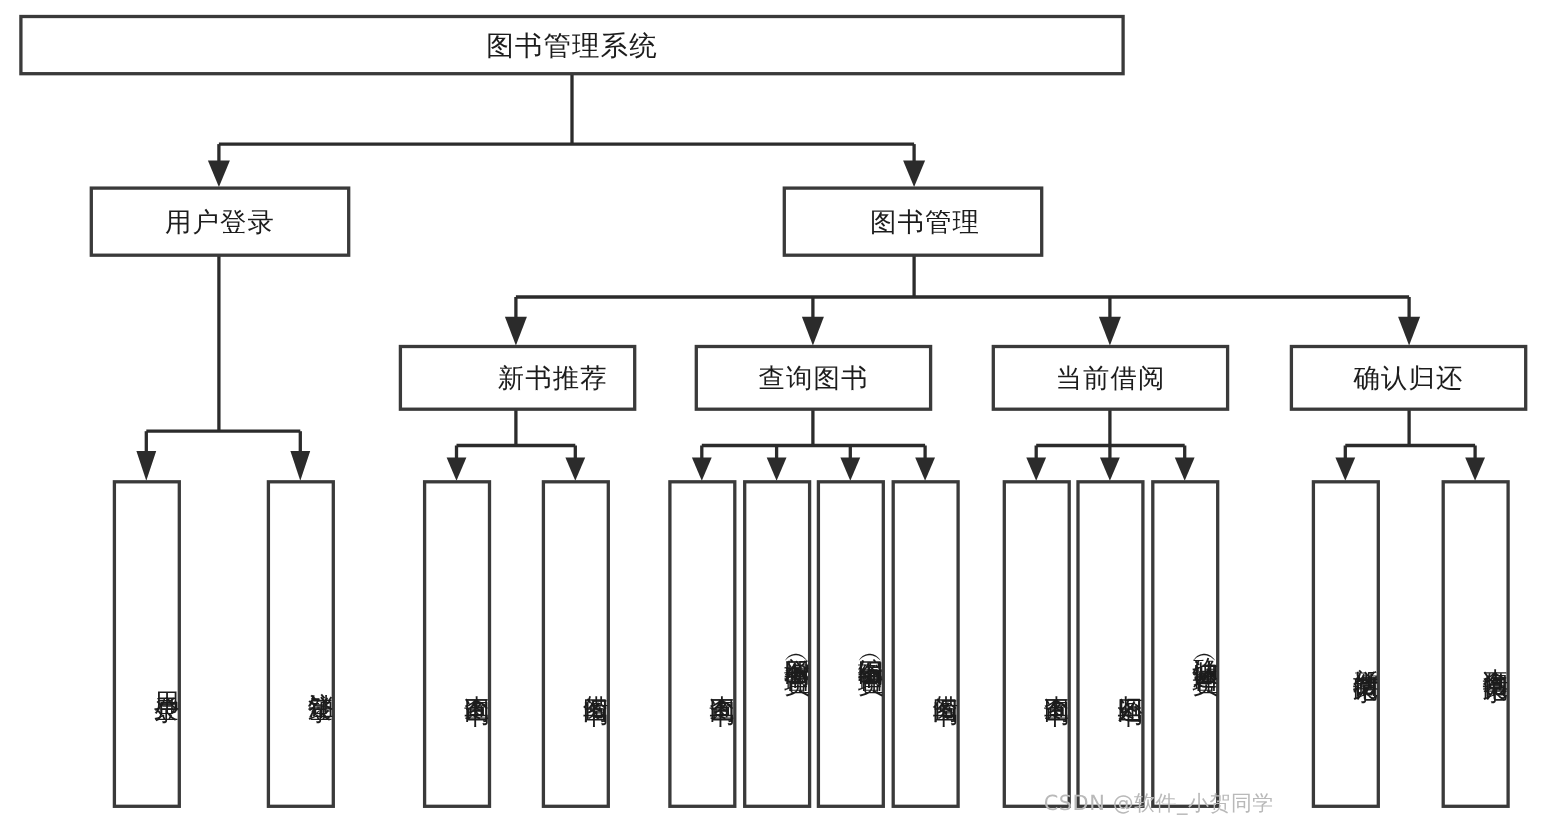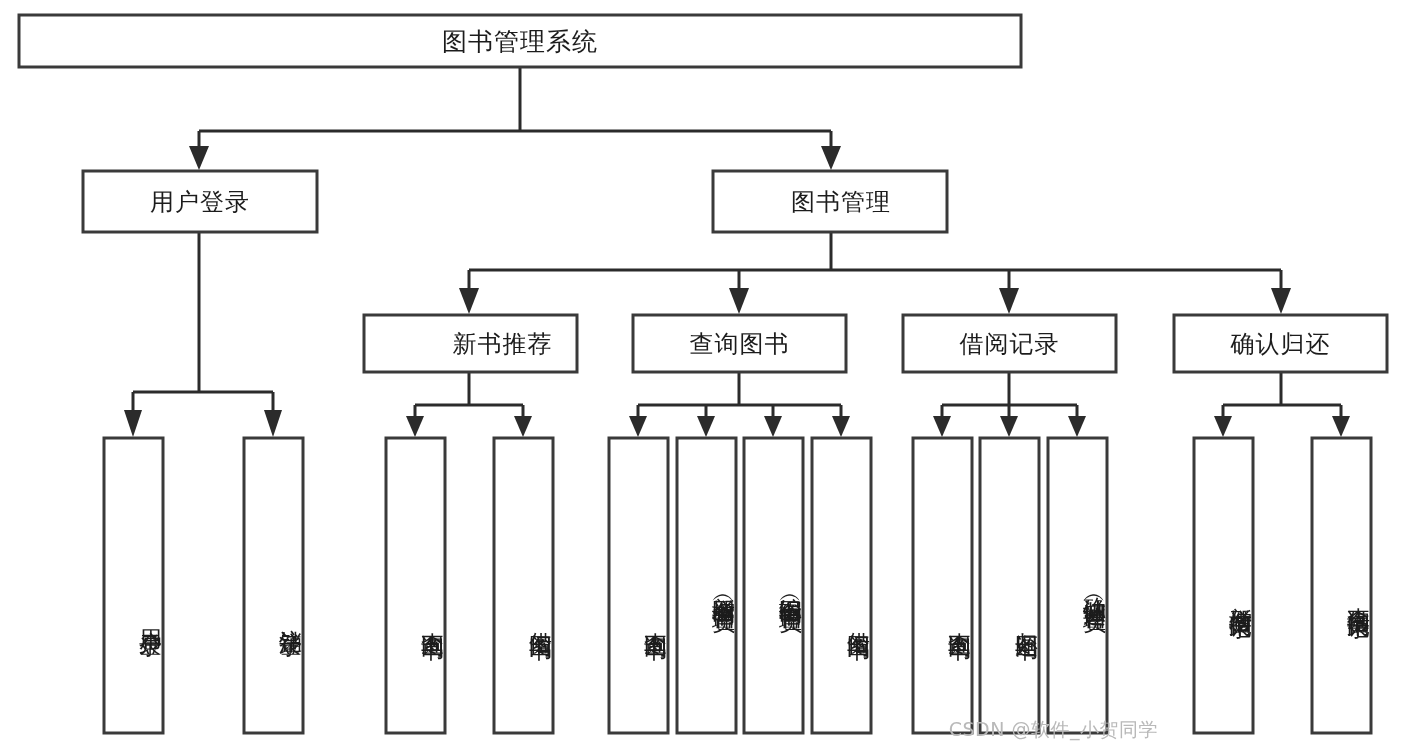--- a/index.html
+++ b/index.html
@@ -196,21 +196,21 @@
     <rect class="node-box" x="1312" y="438" width="59" height="295"></rect>
   </svg>
 
   <div class="h-label title" style="left:19px; top:15px; width:1002px; height:52px;">图书管理系统</div>
 
   <div class="h-label" style="left:83px; top:171px; width:234px; height:61px;">用户登录</div>
   <div class="h-label" style="left:724px; top:171px; width:234px; height:61px;">图书管理</div>
 
   <div class="h-label" style="left:352px; top:315px; width:213px; height:57px;margin-left:44px;">新书推荐</div>
   <div class="h-label" style="left:633px; top:315px; width:213px; height:57px;">查询图书</div>
-  <div class="h-label" style="left:903px; top:315px; width:213px; height:57px;">借阅记录</div>
+  <div class="h-label" style="left:903px; top:315px; width:213px; height:57px;">当前借阅</div>
   <div class="h-label" style="left:1174px; top:315px; width:213px; height:57px;">确认归还</div>
 
   <div class="v-label" style="left:104px; top:500px; width:59px; height:230px;">用户登录</div>
   <div class="v-label" style="left:244px; top:500px; width:59px; height:230px;">注销登录</div>
 
   <div class="v-label" style="left:386px; top:505px; width:59px; height:225px;">查询图书</div>
   <div class="v-label" style="left:494px; top:505px; width:59px; height:225px;">借阅图书</div>
 
   <div class="v-label" style="left:609px; top:505px; width:59px; height:225px;">查询图书</div>
   <div class="v-label" style="left:677px; top:445px; width:59px; height:285px;">新增图书（管理员）</div>

